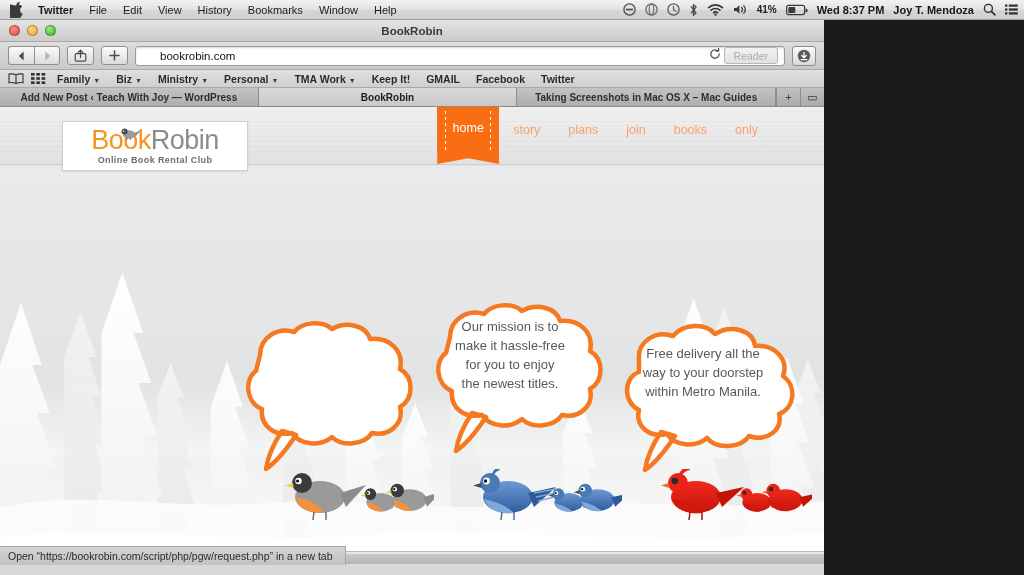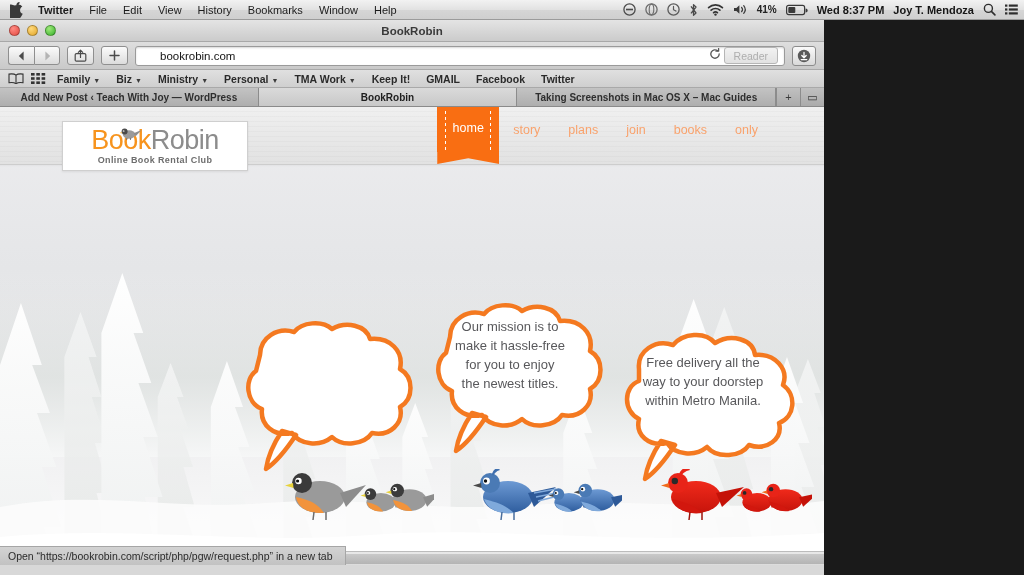--- a/index.html
+++ b/index.html
@@ -188,21 +188,21 @@
   }
 
   
   .bubble { position: absolute; }
   .bubble .bubble-text {
     position: absolute; left: 0; right: 0; top: 16px;
     text-align: center; font-size: 13px; line-height: 19px; color: #58585b;
   }
   #bubble1 { left: 222px; top: 212px; width: 196px; height: 155px; }
   #bubble2 { left: 412px; top: 194px; width: 196px; height: 155px; }
-  #bubble3 { left: 603px; top: 224px; width: 200px; height: 152px; }
+  #bubble3 { left: 603px; top: 215px; width: 200px; height: 152px; }
   #bubble3 .bubble-text { top: 22px; }
 
   
   .birdgroup { position: absolute; }
   #birds1 { left: 284px; top: 362px; }
   #birds2 { left: 472px; top: 362px; }
   #birds3 { left: 660px; top: 362px; }
 
   
   #hscroll {

